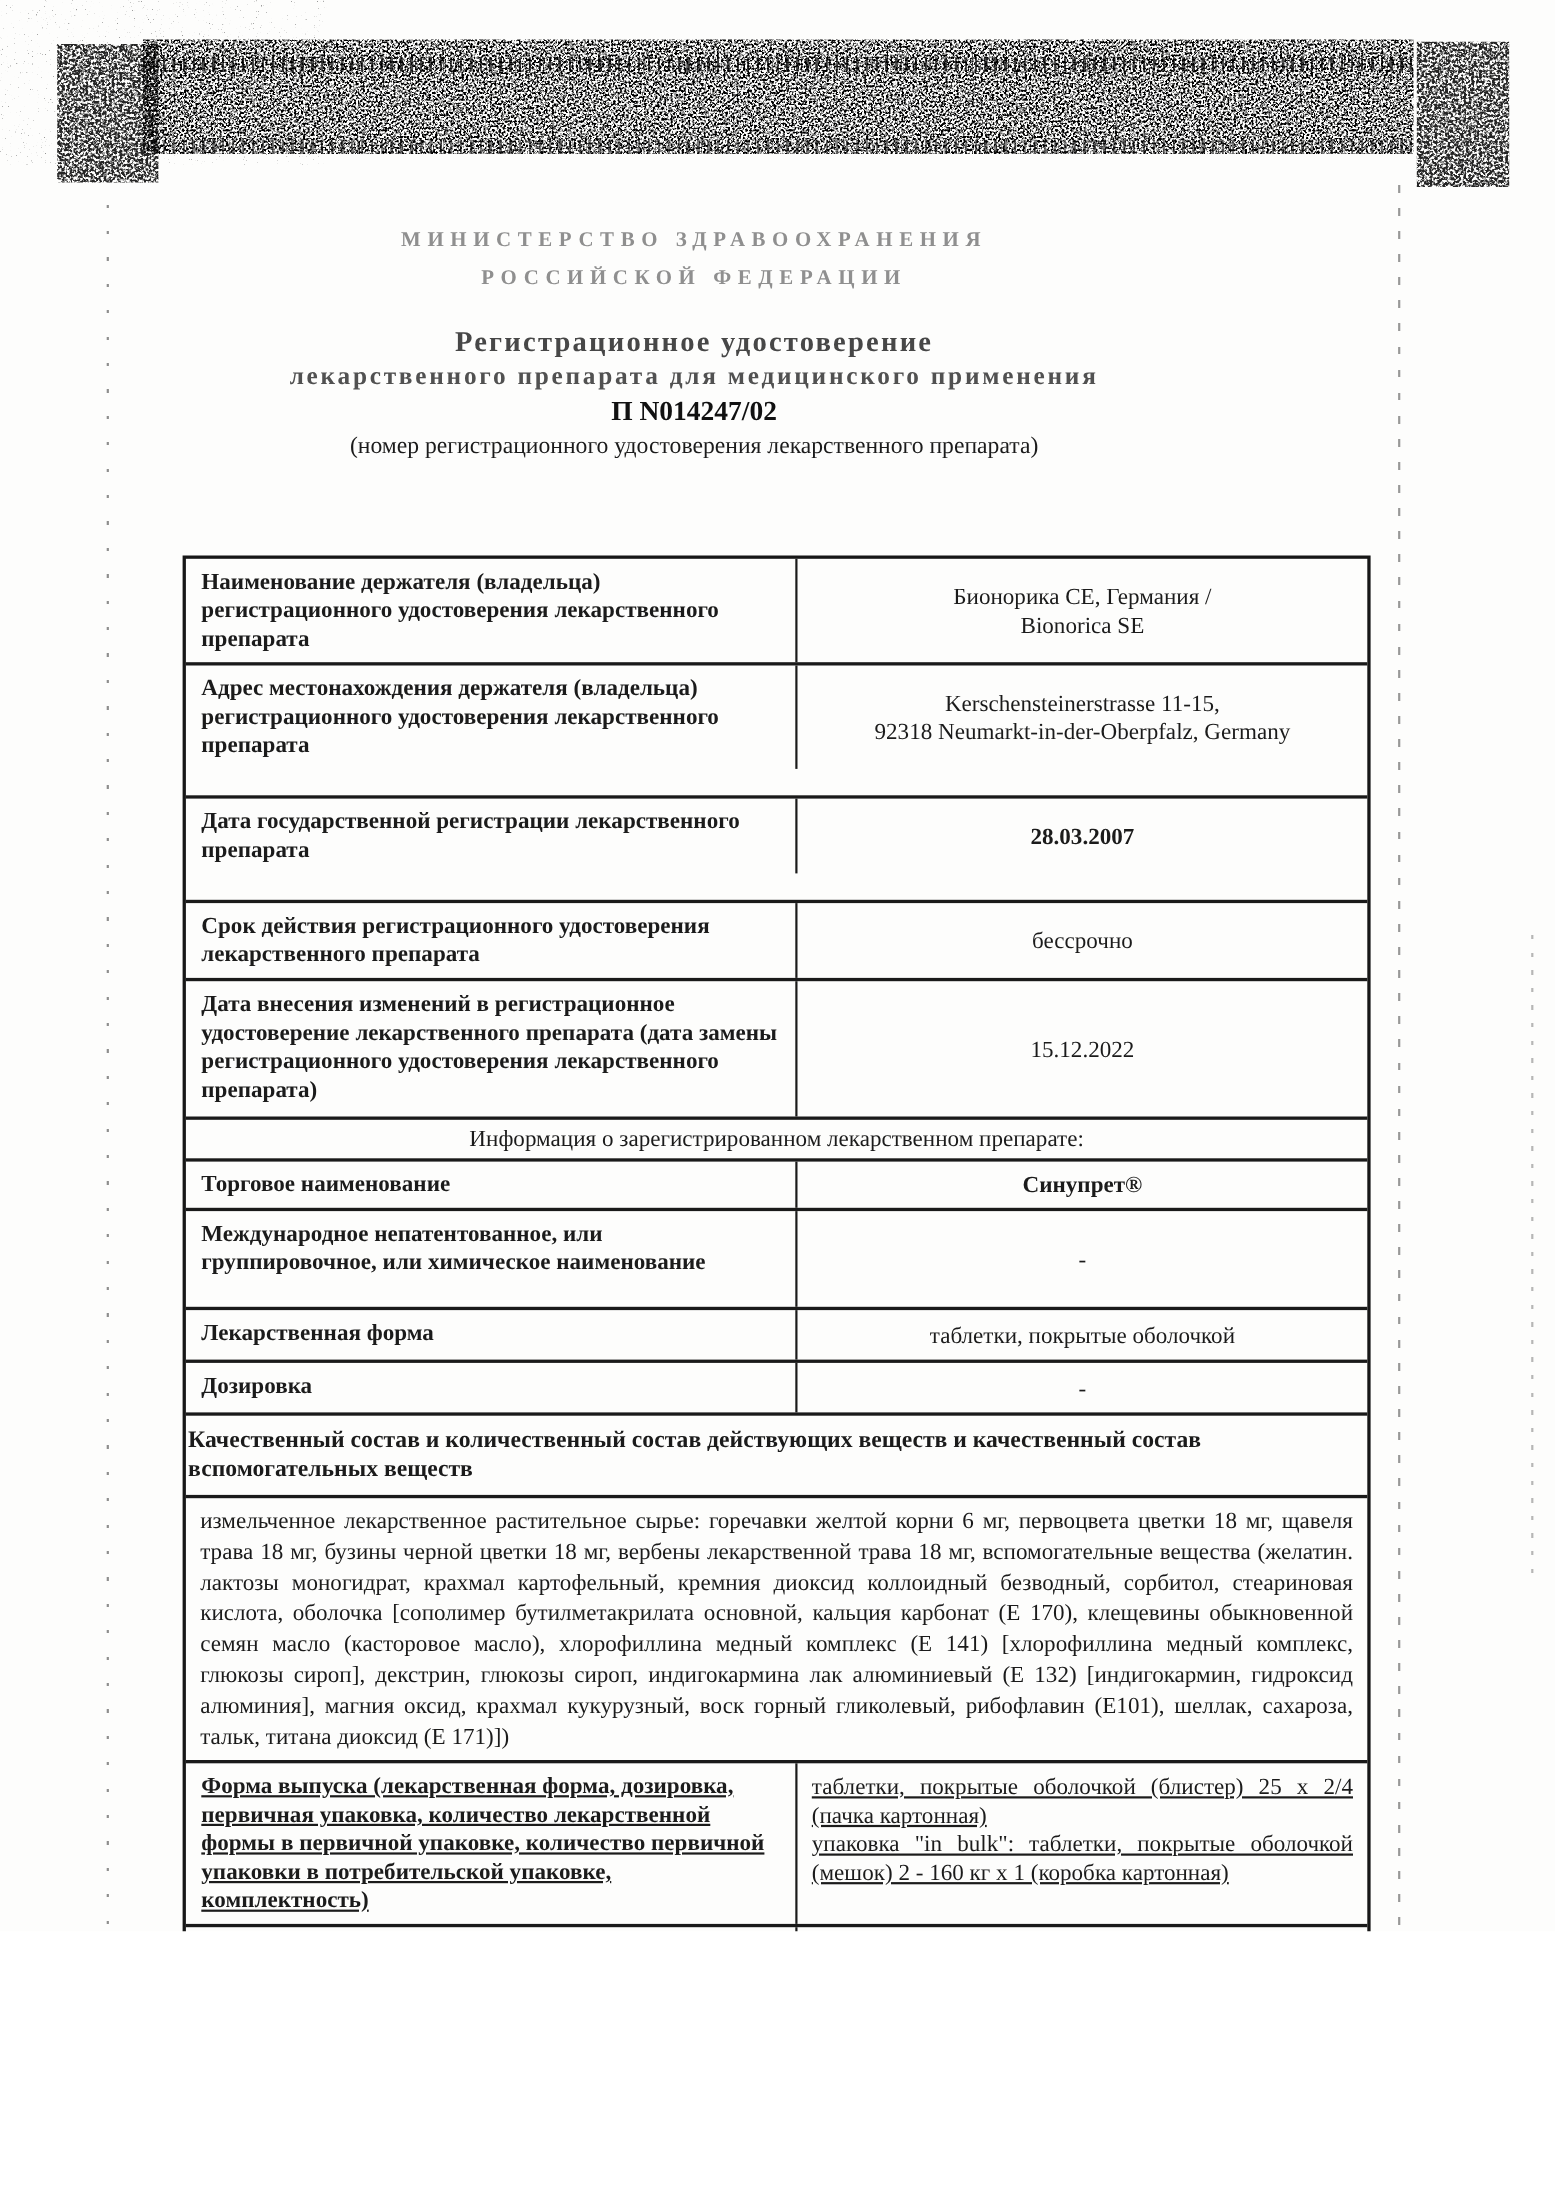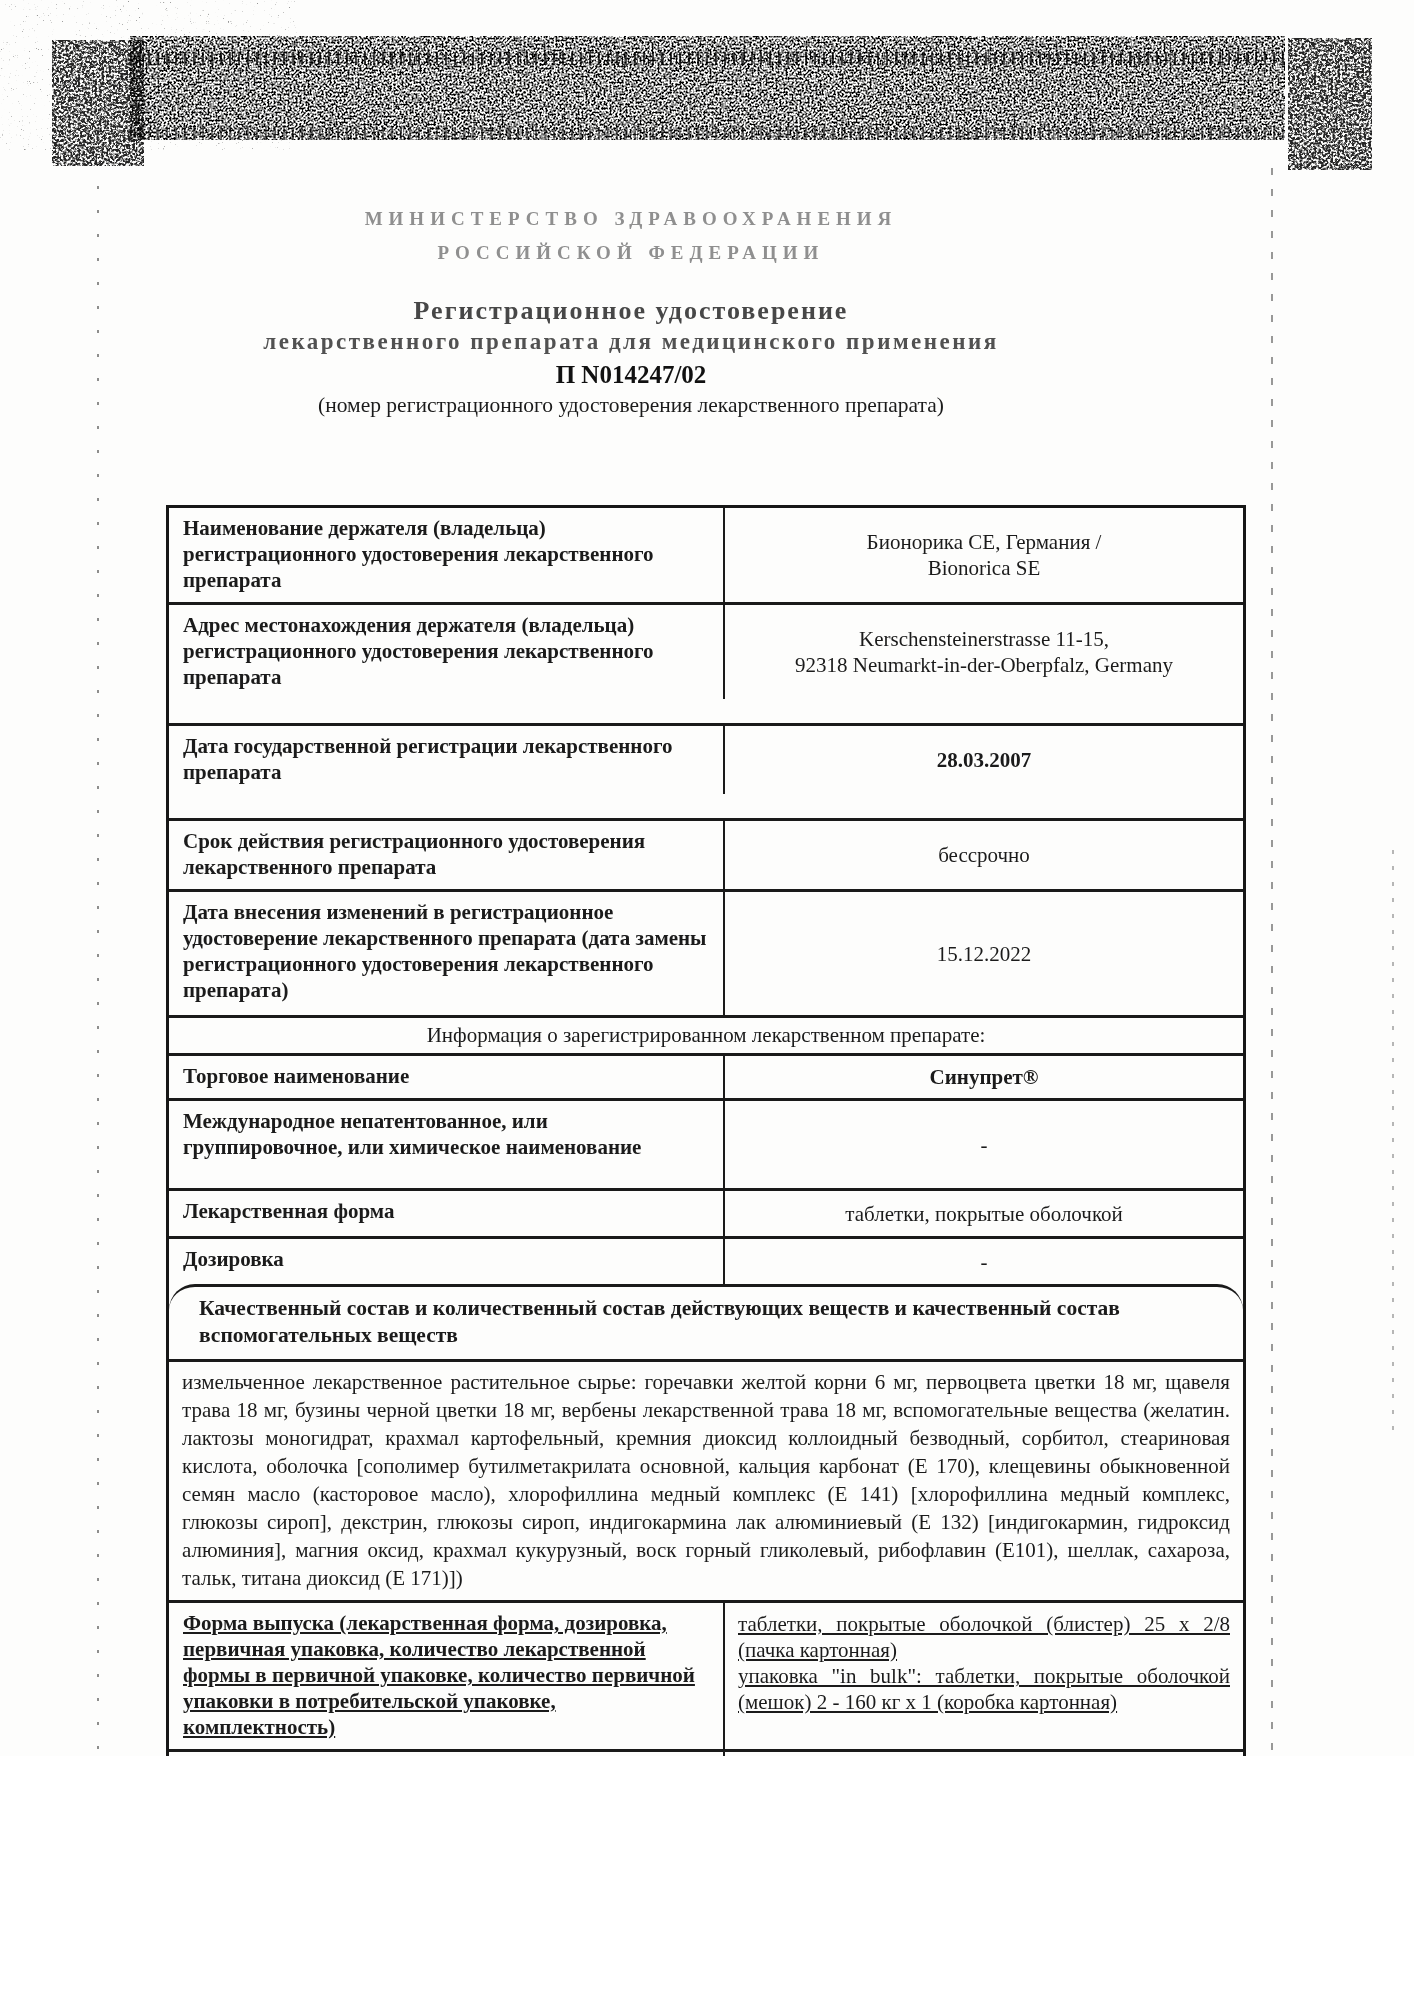--- a/index.html
+++ b/index.html
@@ -72,21 +72,21 @@
     border-right:2px solid #1a1a1a;padding:7px 14px 9px;box-sizing:border-box;
     font-weight:bold;font-size:21px;line-height:26px;
   }
   .cell-r{
     display:flex;align-items:center;justify-content:center;text-align:center;
     font-size:21px;line-height:26px;padding:6px 12px;box-sizing:border-box;white-space:pre-line;
   }
   .cell-r.bold{font-weight:bold;}
   .row.span-row{display:block;text-align:center;font-size:21px;padding:5px 12px;box-sizing:border-box;}
   .row.span-bold{display:block;text-align:left;font-weight:bold;font-size:21.5px;
-    line-height:27px;padding:8px 30px 10px;box-sizing:border-box;border-radius:26px;}
+    line-height:27px;padding:8px 2px 10px;box-sizing:border-box;}
   .row.par-row{display:block;font-size:21px;line-height:28px;text-align:justify;
     padding:6px 13px 8px;box-sizing:border-box;}
   .row.release .cell-r{
     display:block;text-align:justify;line-height:26px;padding:8px 13px;
   }
   .h126{min-height:126px;} .h48{min-height:48px;} .h74{min-height:74px;}
   .h40{min-height:40px;} .h66{min-height:66px;margin-top:24px;} .h90{min-height:90px;} .h136{min-height:136px;text-decoration:underline;}
   
   .serial{
     position:absolute;left:1018px;top:1758px;width:200px;text-align:center;
@@ -215,21 +215,21 @@
       <div class="cell-l">Дозировка</div>
       <div class="cell-r">-</div>
     </div>
 
     <div class="row span-bold h74">Качественный состав и количественный состав действующих веществ и качественный состав вспомогательных веществ</div>
 
     <div class="row par-row">измельченное лекарственное растительное сырье: горечавки желтой корни 6 мг, первоцвета цветки 18 мг, щавеля трава 18 мг, бузины черной цветки 18 мг, вербены лекарственной трава 18 мг, вспомогательные вещества (желатин. лактозы моногидрат, крахмал картофельный, кремния диоксид коллоидный безводный, сорбитол, стеариновая кислота, оболочка [сополимер бутилметакрилата основной, кальция карбонат (Е 170), клещевины обыкновенной семян масло (касторовое масло), хлорофиллина медный комплекс (Е 141) [хлорофиллина медный комплекс, глюкозы сироп], декстрин, глюкозы сироп, индигокармина лак алюминиевый (Е 132) [индигокармин, гидроксид алюминия], магния оксид, крахмал кукурузный, воск горный гликолевый, рибофлавин (Е101), шеллак, сахароза, тальк, титана диоксид (Е 171)])</div>
 
     <div class="row h136 release">
       <div class="cell-l">Форма выпуска (лекарственная форма, дозировка, первичная упаковка, количество лекарственной формы в первичной упаковке, количество первичной упаковки в потребительской упаковке, комплектность)</div>
-      <div class="cell-r">таблетки, покрытые оболочкой (блистер) 25 х 2/8 (пачка картонная)
+      <div class="cell-r">таблетки, покрытые оболочкой (блистер) 25 х 2/4 (пачка картонная)
 упаковка "in bulk": таблетки, покрытые оболочкой (мешок) 2 - 160 кг х 1 (коробка картонная)</div>
     </div>
 
     <div class="row h40">
       <div class="cell-l">Реквизиты нормативной документации</div>
       <div class="cell-r" style="justify-content:flex-start;text-align:left;">П N014247/02-151222</div>
     </div>
 
   </div>
 

